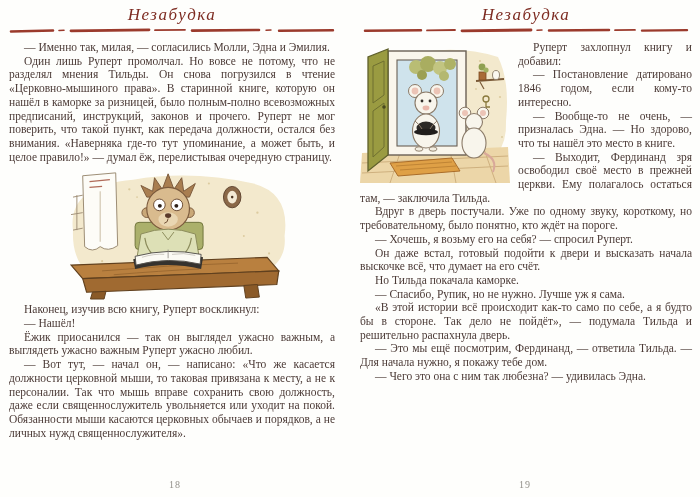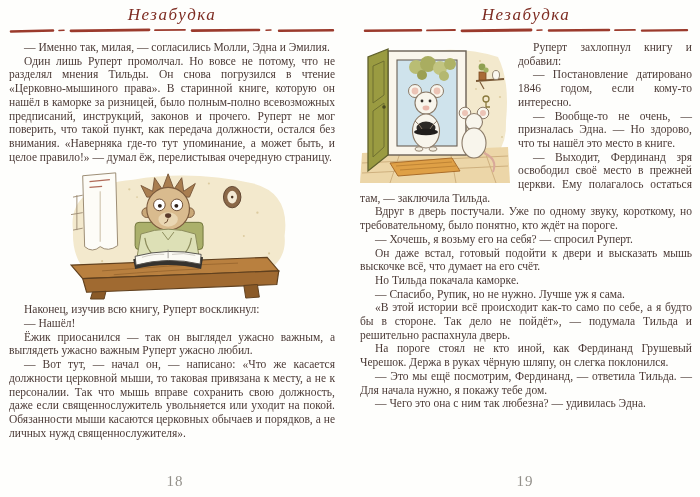--- a/index.html
+++ b/index.html
@@ -23,21 +23,21 @@
     margin:0; font-size:11.5px; line-height:13.7px;
     text-align:justify; text-indent:15px; color:#4b3a36;font-family:Liberation Serif, serif;
   }
   .top-block { margin-top:6px; }
 
   .illo-left  { display:block; width:264px; height:132px; margin:4px auto 3px auto; }
   .illo-right { float:left; width:150px; height:138px; margin:4px 8px 2px 0; }
 
   .pagenum {
     position:absolute; bottom:7px; left:0; right:0;
-    text-align:center; font-size:15px; color:#93908a; letter-spacing:1px;
+    text-align:center; font-size:10px; color:#93908a; letter-spacing:1px;
   }
 </style>
 </head>
 <body>
 
 <div class="spread">
 
   <div class="page page-left">
     <div class="running-head">Незабудка</div>
 
@@ -229,25 +229,24 @@
           <path d="M124,108 Q138,114 133,127" stroke="#d9a89a" stroke-width="2" fill="none"></path>
         </g>
       </svg>
 
       <p>Руперт захлопнул книгу и добавил:</p>
       <p>— Постановление датировано 1846 годом, если кому-то интересно.</p>
       <p>— Вообще-то не очень, — призналась Эдна. — Но здорово, что ты нашёл это место в книге.</p>
       <p>— Выходит, Фердинанд зря освободил своё место в прежней церкви. Ему полагалось остаться там, — заключила Тильда.</p>
       <p>Вдруг в дверь постучали. Уже по одному звуку, короткому, но требовательному, было понятно, кто ждёт на пороге.</p>
       <p>— Хочешь, я возьму его на себя? — спросил Руперт.</p>
-      <p>Он даже встал, готовый подойти к двери и высказать мышь выскочке всё, что думает на его счёт.</p>
+      <p>Он даже встал, готовый подойти к двери и высказать начала выскочке всё, что думает на его счёт.</p>
       <p>Но Тильда покачала каморке.</p>
       <p>— Спасибо, Рупик, но не нужно. Лучше уж я сама.</p>
       <p>«В этой истории всё происходит как-то само по себе, а я будто бы в стороне. Так дело не пойдёт», — подумала Тильда и решительно распахнула дверь.</p>
-      <p>На пороге стоял не кто иной, как Фердинанд Грушевый Черешок. Держа в руках чёрную шляпу, он слегка поклонился.</p>
       <p>— Это мы ещё посмотрим, Фердинанд, — ответила Тильда. — Для начала нужно, я покажу тебе дом.</p>
       <p>— Чего это она с ним так любезна? — удивилась Эдна.</p>
     </div>
 
     <div class="pagenum">19</div>
   </div>
 
 </div>
 
 </body></html>

